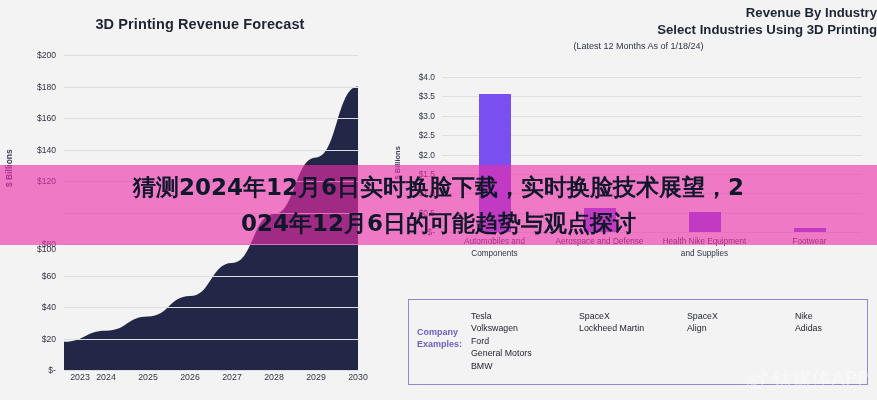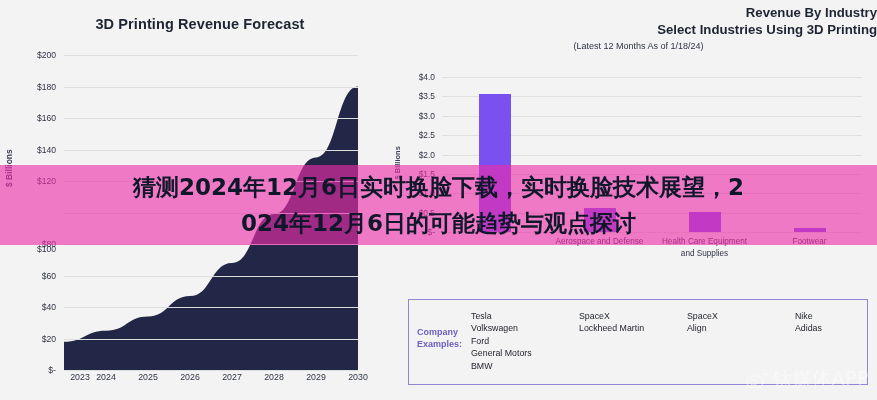--- a/index.html
+++ b/index.html
@@ -176,22 +176,23 @@
         <div class="glr" style="top: 19.375px;"></div>
         <div class="ytick-r" style="top: 19.375px;">$3.5</div>
         <div class="glr" style="top: 0px;"></div>
         <div class="ytick-r" style="top: 0px;">$4.0</div>
         <div class="bar" style="left: 36.5px; width: 32px; height: 137.562px; background: rgb(123, 80, 240);"></div>
         <div class="bar" style="left: 141.5px; width: 32px; height: 24.025px; background: rgb(123, 80, 240);"></div>
         <div class="bar" style="left: 246.5px; width: 32px; height: 20.15px; background: rgb(123, 80, 240);"></div>
         <div class="bar" style="left: 351.5px; width: 32px; height: 3.875px; background: rgb(123, 80, 240);"></div>
       </div>
     <div class="cats" id="cats-right">
+        <div class="cat" style="left: 52.5px; width: 99px;">Automobiles and Components</div>
         <div class="cat" style="left: 157.5px; width: 99px;">Aerospace and Defense</div>
-        <div class="cat" style="left: 262.5px; width: 99px;">Health Care Equipment and Supplies</div>
+        <div class="cat" style="left: 262.5px; width: 99px;">Health Nike Equipment and Supplies</div>
         <div class="cat" style="left: 367.5px; width: 99px;">Footwear</div>
       </div>
   </div>
 
   <div class="compbox">
     <div class="complabel">
       <div>Company</div>
       <div>Examples:</div>
     </div>
     <div id="comp-cols">

